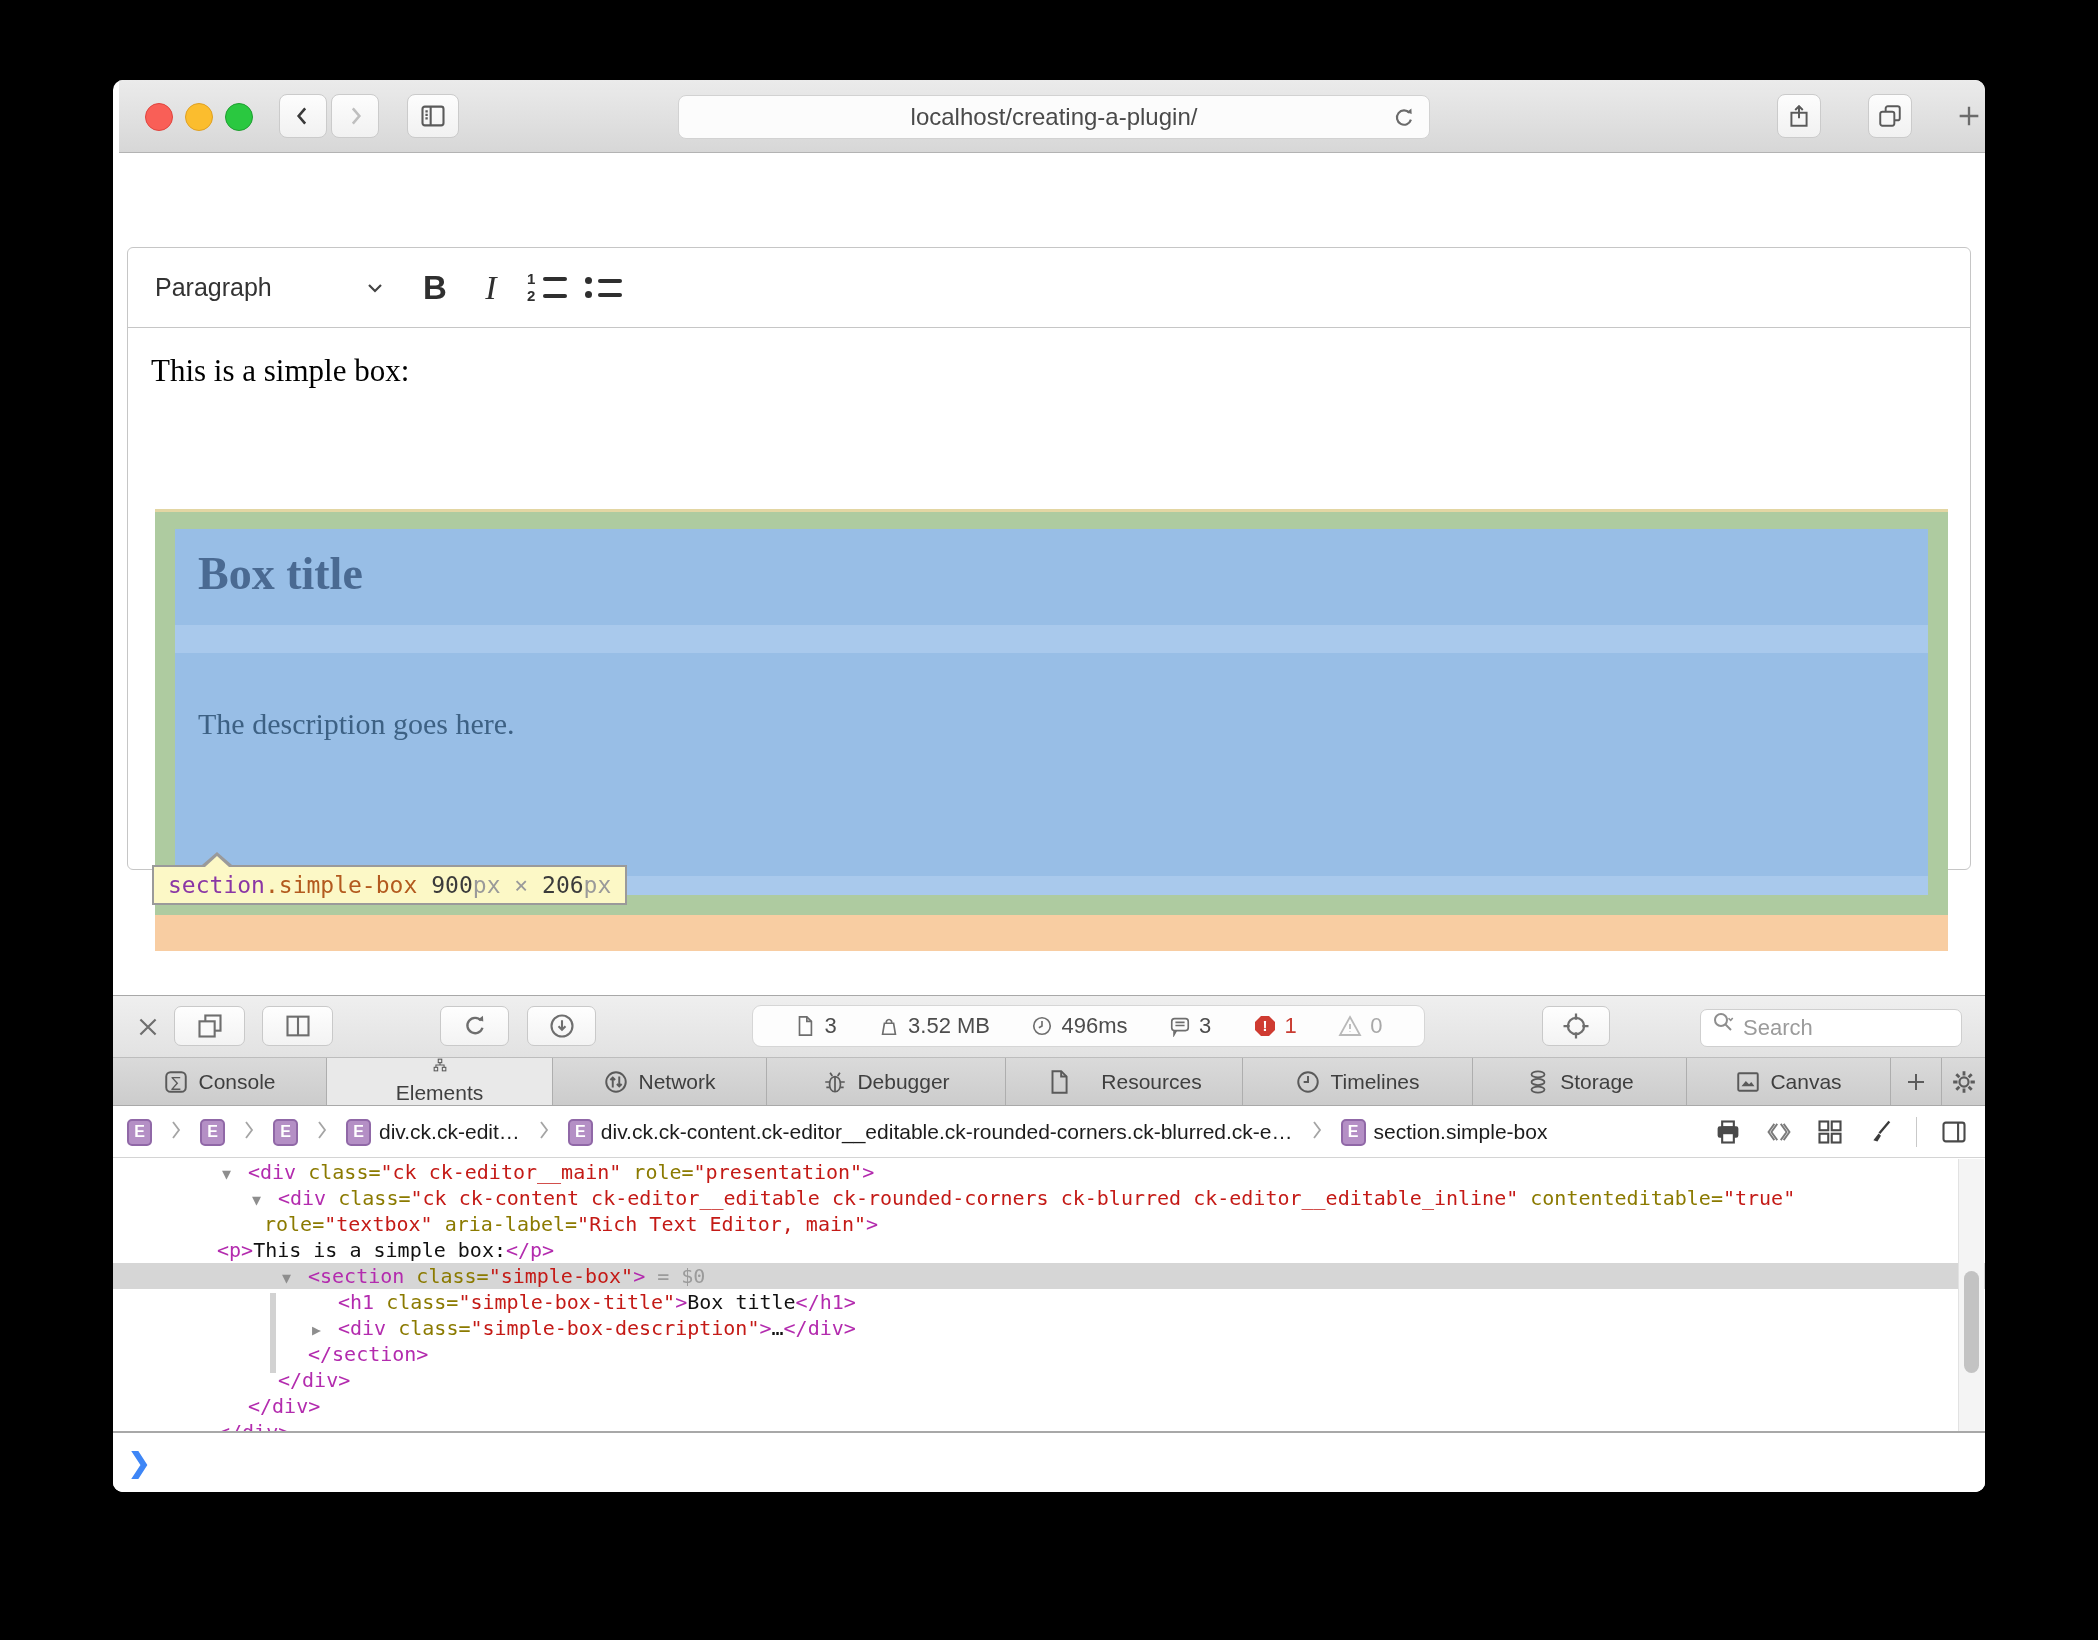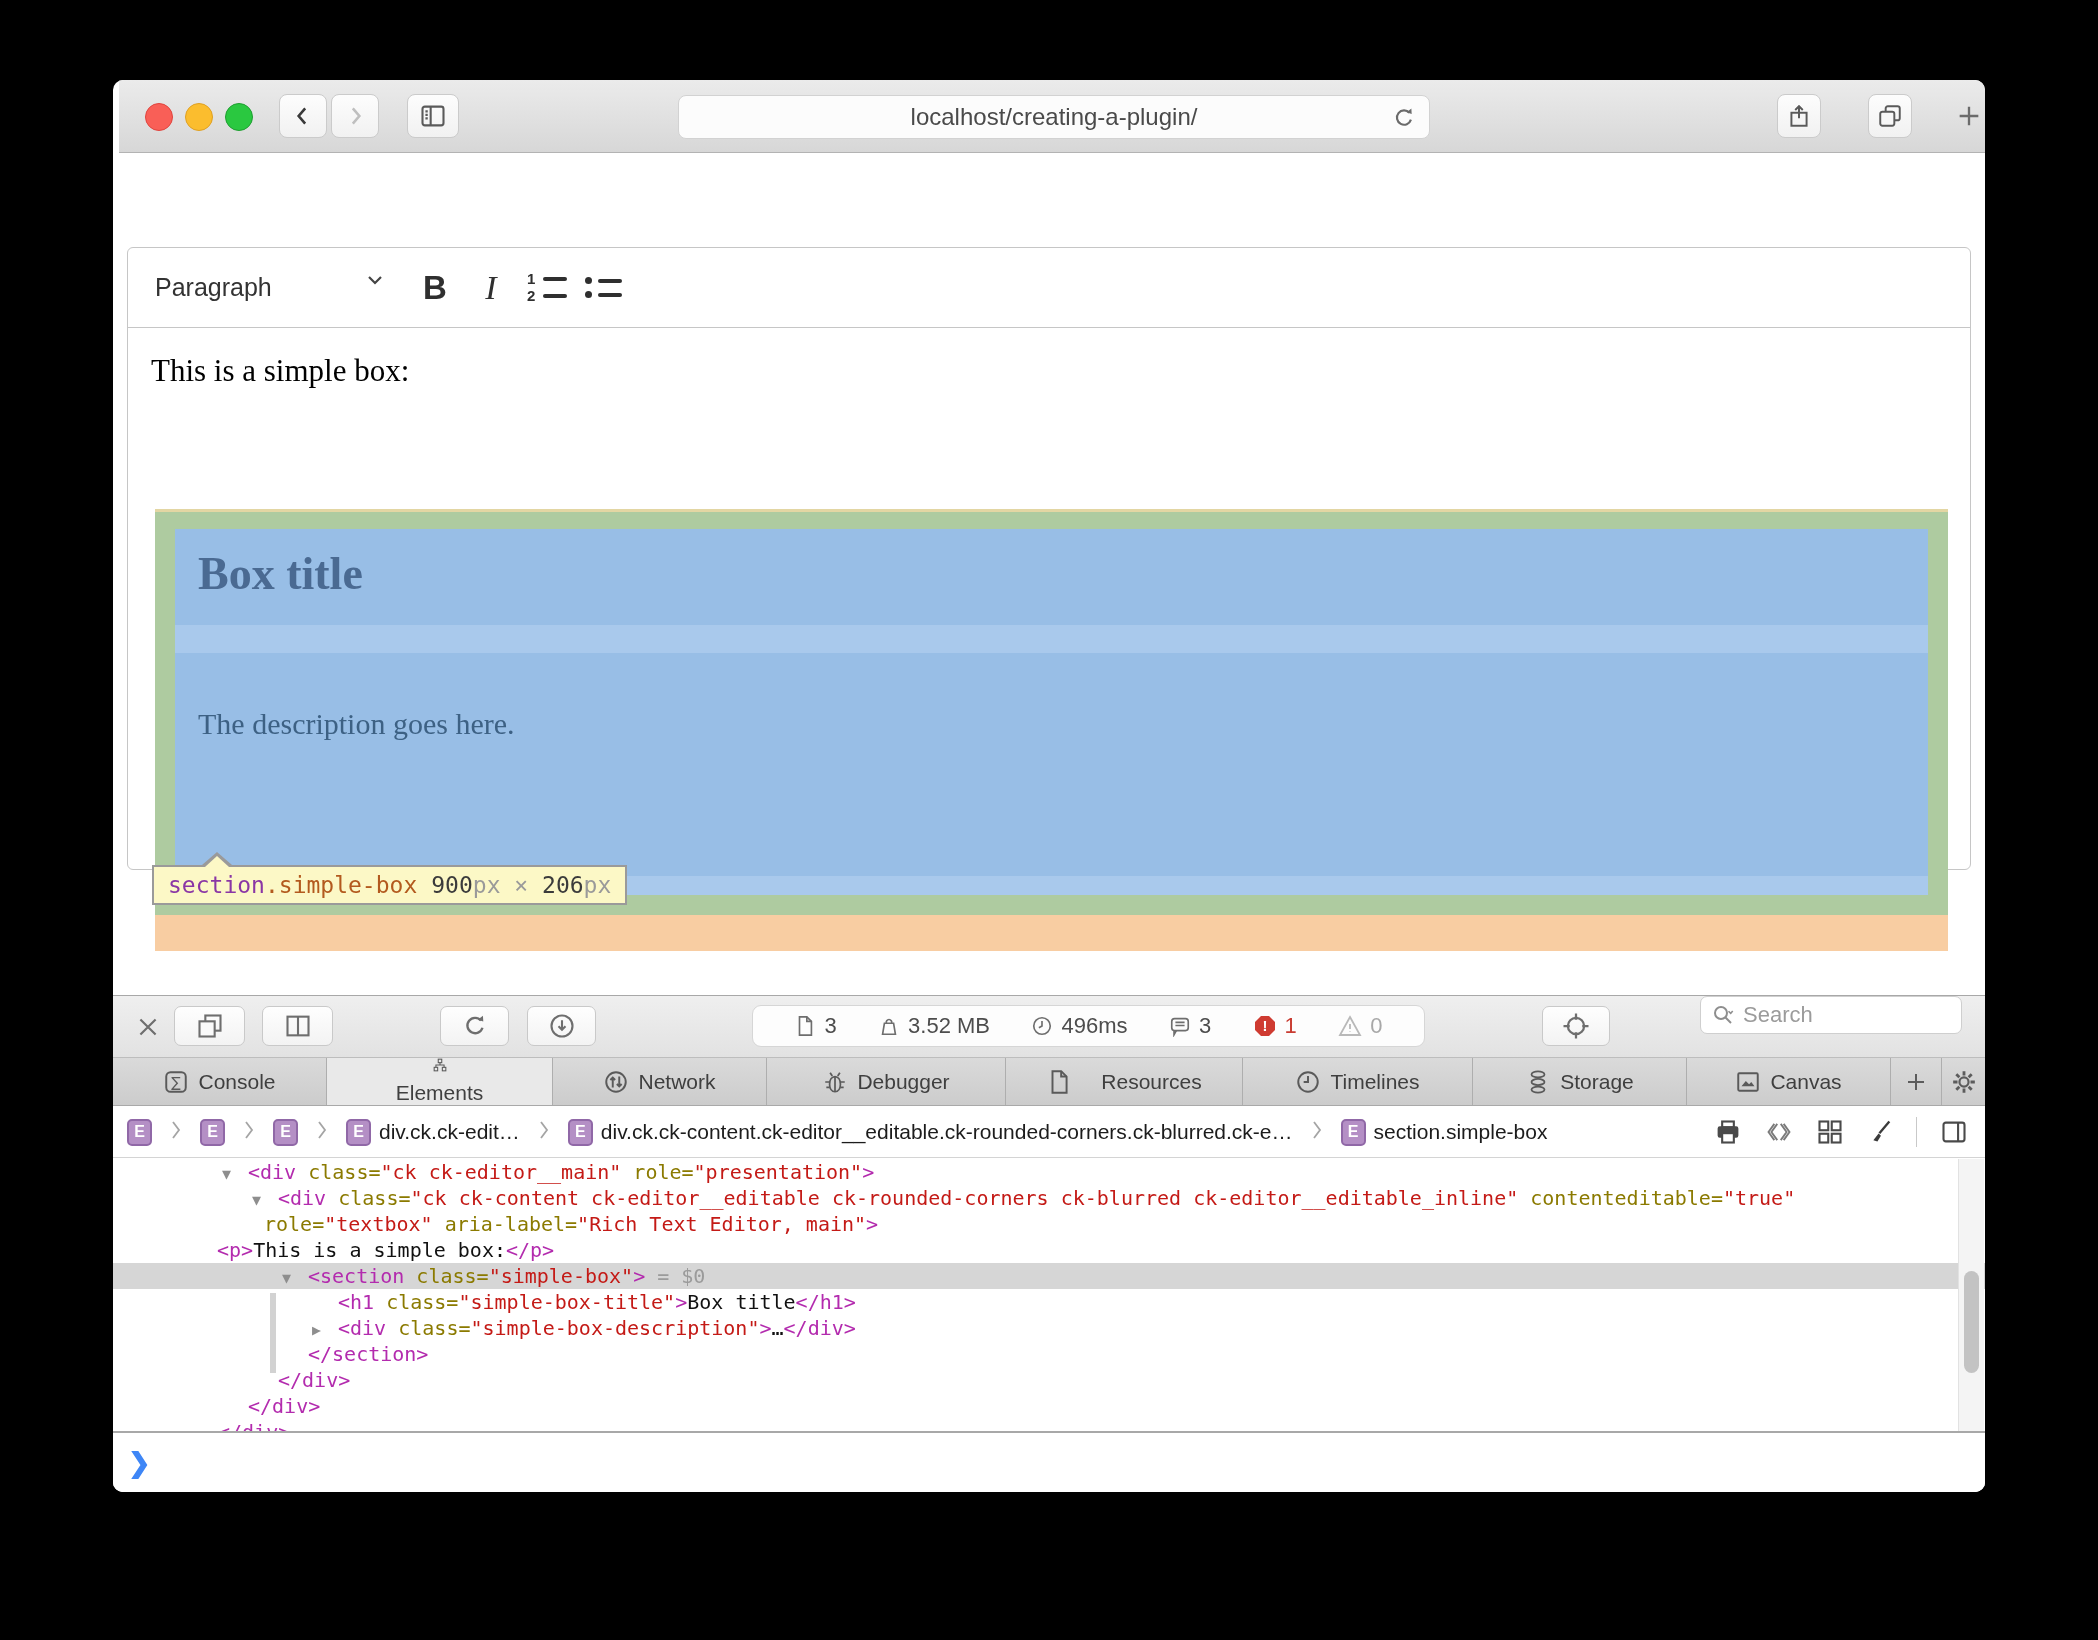--- a/index.html
+++ b/index.html
@@ -15,21 +15,21 @@
   .cbtn{position:absolute;top:14px;height:44px;background:linear-gradient(#fdfdfd,#f1f1f1);border:1px solid #cbcbcb;border-radius:8px;display:flex;align-items:center;justify-content:center;box-sizing:border-box;}
   .urlfield{position:absolute;left:559px;top:15px;width:752px;height:44px;background:#fcfcfc;border:1px solid #d2d2d2;border-radius:8px;display:flex;align-items:center;justify-content:center;box-sizing:border-box;}
   .urlfield .url{font-size:24px;color:#4a4a4a;}
   .urlfield .reload{position:absolute;right:12px;top:9px;}
   svg.ic{display:block;}
 
   
   .page{position:absolute;left:0;top:73px;width:100%;height:842px;background:#fff;}
   .editor{position:absolute;left:14px;top:94px;width:1844px;height:623px;border:1px solid #c6c6c6;border-radius:6px;box-sizing:border-box;}
   .ck-toolbar{position:absolute;left:0;top:0;width:100%;height:80px;border-bottom:1px solid #c6c6c6;display:flex;align-items:center;box-sizing:border-box;}
-  .ck-dd{display:flex;align-items:flex-start;margin-left:27px;width:230px;color:#333;}
+  .ck-dd{display:flex;align-items:center;margin-left:27px;width:230px;color:#333;}
   .ck-dd .lbl{font-size:25px;}
   .ck-dd svg{margin-left:auto;}
   .tbtn{display:flex;align-items:center;justify-content:center;width:56px;height:56px;color:#2f2f2f;}
   .tbtn.b{font-weight:800;font-size:33px;margin-left:22px;font-family:"Liberation Sans",sans-serif;}
   .tbtn.i{font-style:italic;font-size:34px;font-family:"Liberation Serif",serif;}
   .licon{display:flex;flex-direction:column;gap:7px;}
   .licon .row{display:flex;align-items:center;gap:6px;}
   .licon .n{font-size:15px;font-weight:700;color:#2f2f2f;width:10px;line-height:10px;}
   .licon .dot{width:7px;height:7px;border-radius:50%;background:#2f2f2f;}
   .licon .bar{width:24px;height:4px;background:#2f2f2f;border-radius:2px;}
@@ -56,21 +56,21 @@
 
   
   .dt{position:absolute;left:0;top:915px;width:100%;bottom:0;border-top:1px solid #a8a8a8;background:#fff;}
   .dt-toolbar{position:absolute;left:0;top:0;width:100%;height:62px;background:linear-gradient(#efefef,#e2e2e2);border-bottom:1px solid #bdbdbd;box-sizing:border-box;}
   .dt-btn{position:absolute;top:10px;height:40px;background:linear-gradient(#fefefe,#f3f3f3);border:1px solid #c9c9c9;border-radius:7px;display:flex;align-items:center;justify-content:center;box-sizing:border-box;color:#6e6e6e;}
   .xbtn{position:absolute;left:18px;top:14px;width:34px;height:34px;display:flex;align-items:center;justify-content:center;color:#6e6e6e;}
   .badgebar{position:absolute;left:639px;top:9px;width:673px;height:42px;background:#fdfdfd;border:1px solid #d6d6d6;border-radius:9px;display:flex;align-items:center;justify-content:space-evenly;box-sizing:border-box;}
   .bdg{display:flex;align-items:center;gap:8px;font-size:22px;color:#4d4d4d;}
   .bdg .err{color:#c93c32;}
   .bdg .warn{color:#a8a8a8;}
-  .searchbox{position:absolute;left:1587px;top:0;width:262px;height:38px;background:#fff;border:1px solid #cfcfcf;border-radius:7px;display:flex;align-items:center;padding:0 10px;box-sizing:border-box;gap:6px;}
+  .searchbox{position:absolute;left:1587px;top:13px;width:262px;height:38px;background:#fff;border:1px solid #cfcfcf;border-radius:7px;display:flex;padding:0 10px;box-sizing:border-box;gap:6px;}
   .searchbox input{border:none;outline:none;background:transparent;font-size:22px;color:#333;width:180px;font-family:"Liberation Sans",sans-serif;}
   .searchbox input::placeholder{color:#9b9b9b;}
 
   .dt-tabs{position:absolute;left:0;top:62px;width:100%;height:48px;background:linear-gradient(#dadada,#cccccc);border-bottom:1px solid #a9a9a9;display:flex;box-sizing:border-box;}
   .dtab{display:flex;align-items:center;justify-content:center;gap:9px;border-right:1px solid #aeaeae;color:#3f3f3f;font-size:21px;box-sizing:border-box;}
   .dtab.sel{background:#e9e9e9;}
   .dtab .tic{color:#5a5a5a;}
 
   .crumbbar{position:absolute;left:0;top:111px;width:100%;height:51px;background:#fff;border-bottom:1px solid #d4d4d4;display:flex;align-items:center;padding-left:14px;box-sizing:border-box;}
   .crumb{display:flex;align-items:center;gap:8px;font-size:21px;color:#1c1c1c;}

